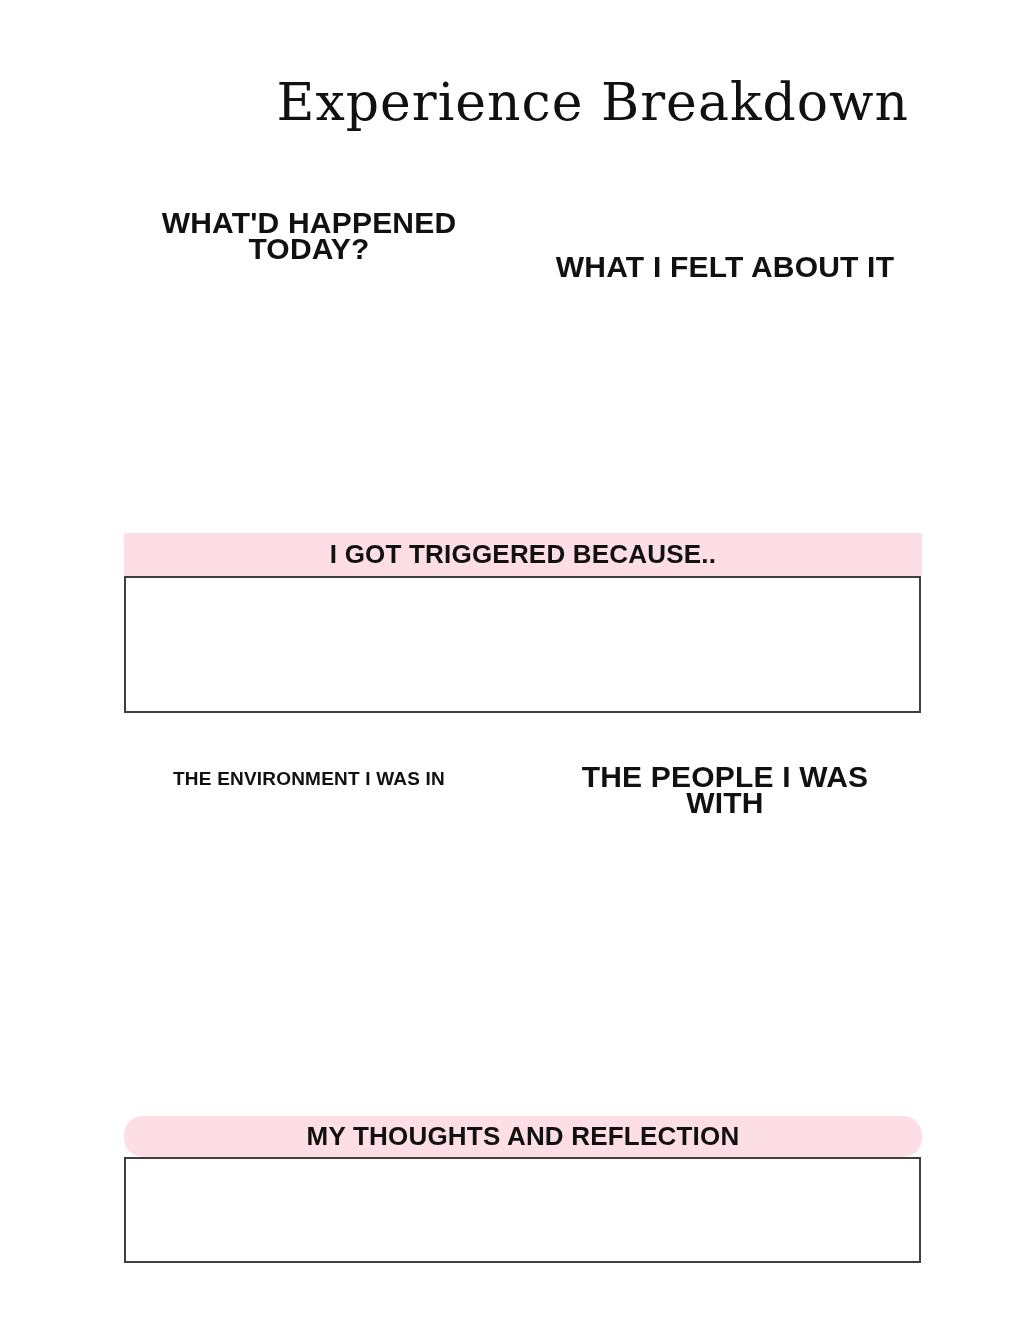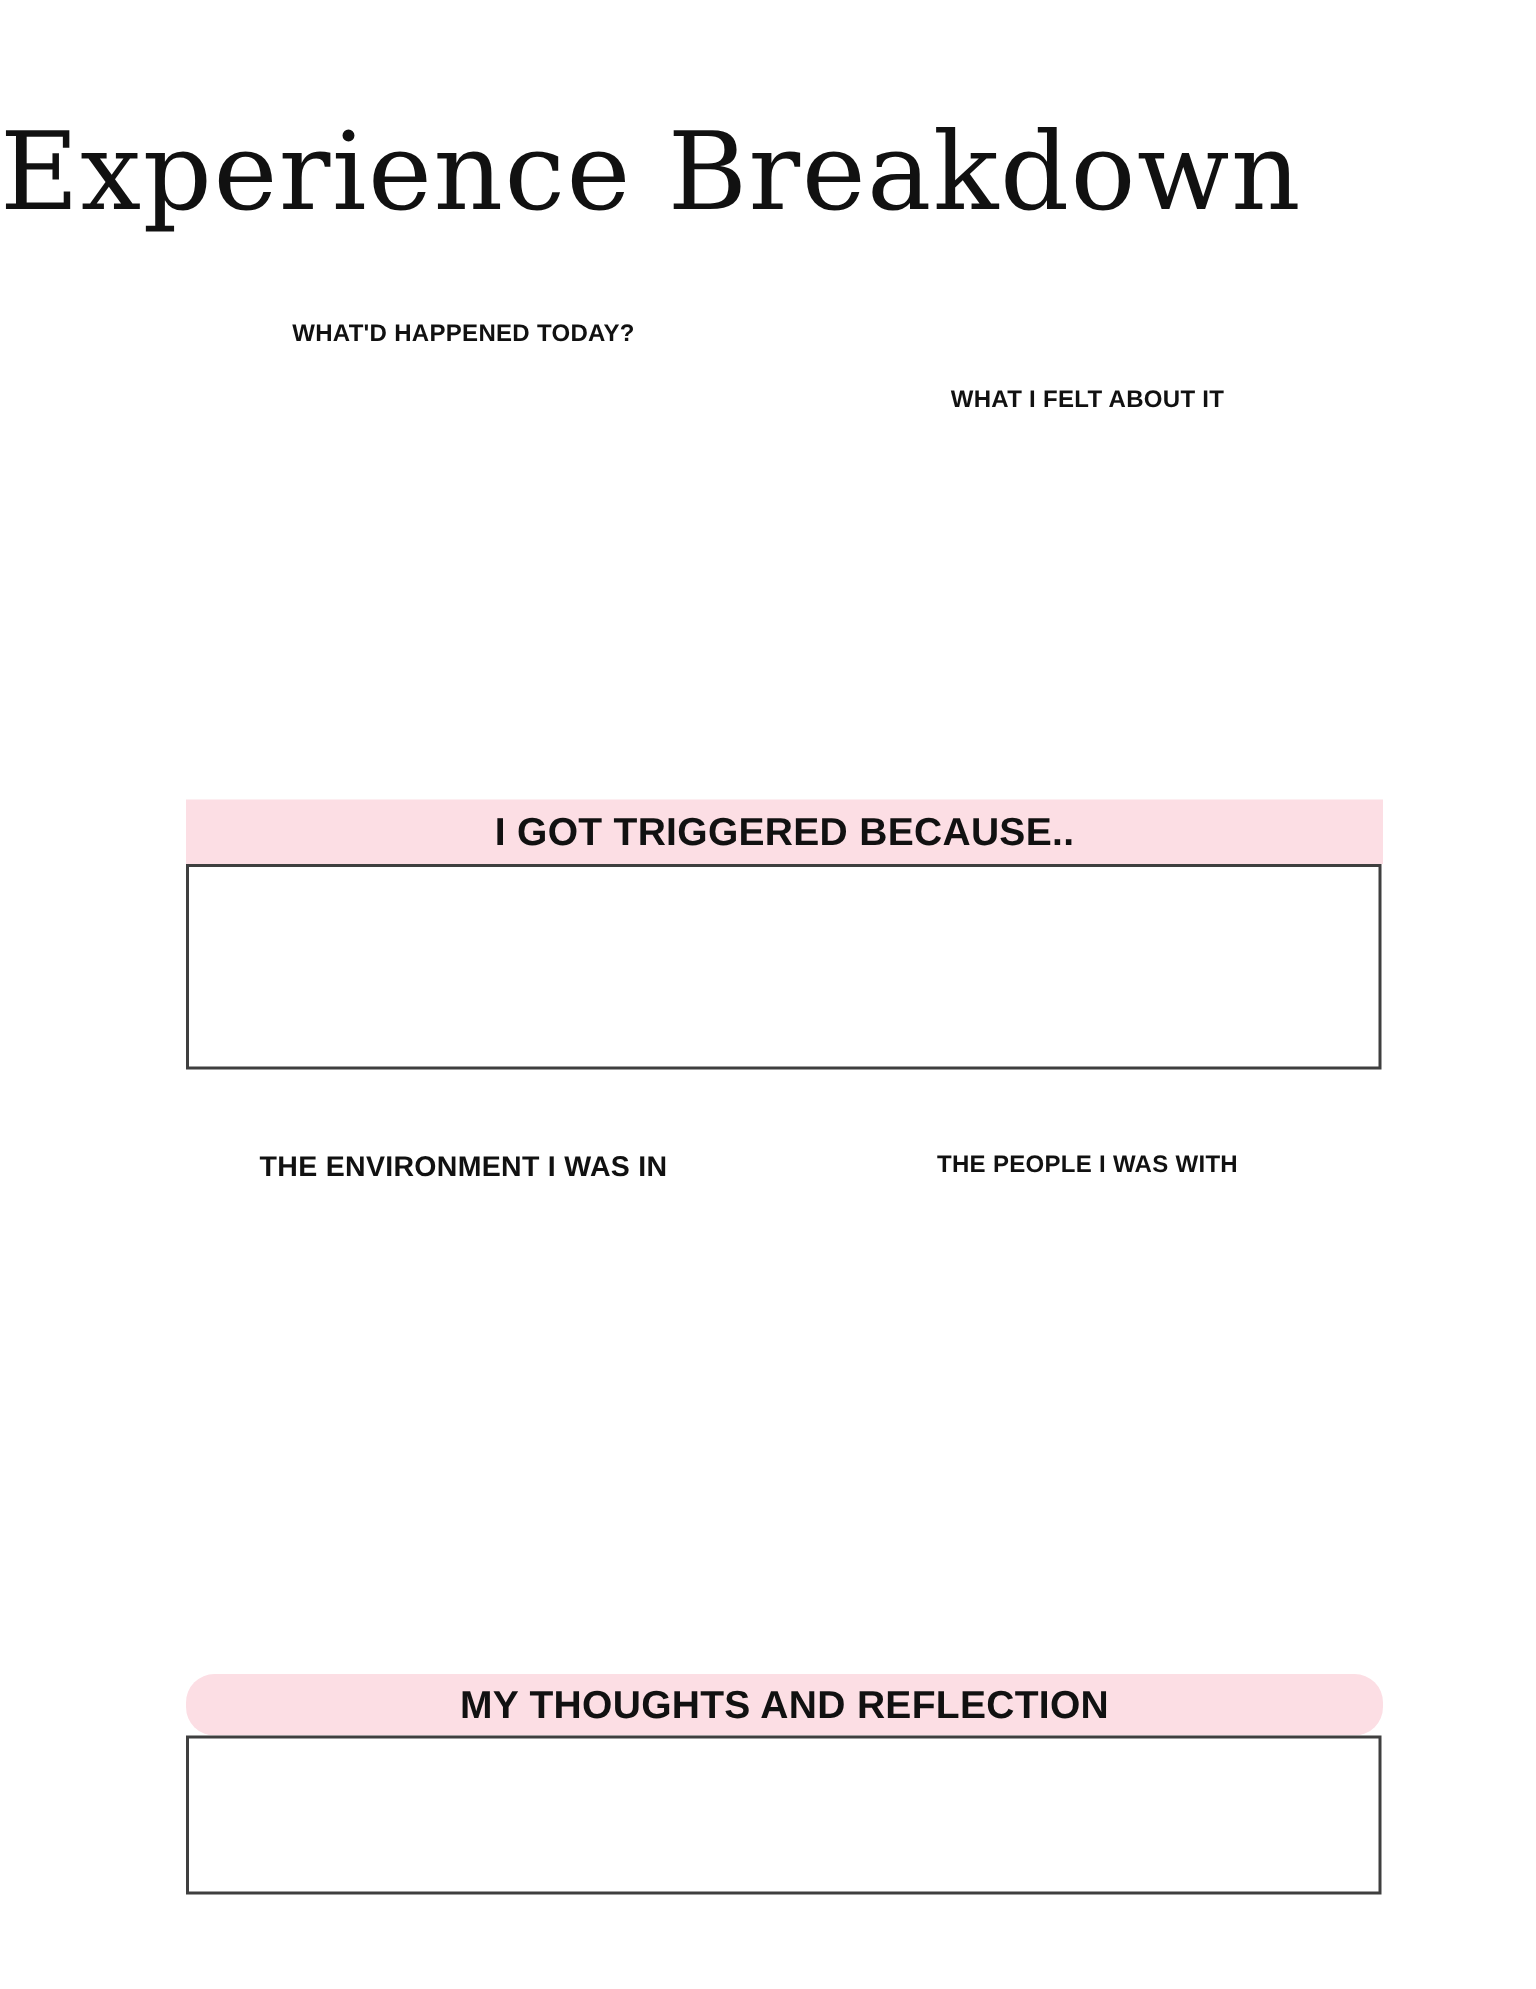--- a/index.html
+++ b/index.html
@@ -20,32 +20,32 @@
     width: 1024px;
     height: 1326px;
     background: var(--bg-color);
     overflow: hidden;
   }
   .page-title {
     position: absolute;
     top: 72px;
     left: 0;
     width: 909px;
-    text-align: left;
+    text-align: right;
     font-family: "DejaVu Serif", "Liberation Serif", serif;
     font-weight: 400;
-    font-size: 72px;
+    font-size: 52px;
     letter-spacing: 1px;
     color: var(--text-color);
   }
   .col-header {
     position: absolute;
     text-align: center;
     font-weight: 700;
-    font-size: 16px;
+    font-size: 30px;
     letter-spacing: 0.2px;
     color: var(--text-color);
     line-height: 26px;
   }
   .col-header.small { font-size: 19px; }
   .hdr-happened   { top: 210px; left: 124px; width: 370px; }
   .hdr-felt       { top: 211px; left: 540px; width: 370px; margin-top: 43px; }
   .hdr-environment{ top: 766px; left: 124px; width: 370px; }
   .hdr-people     { top: 764px; left: 540px; width: 370px; }
   .banner {

